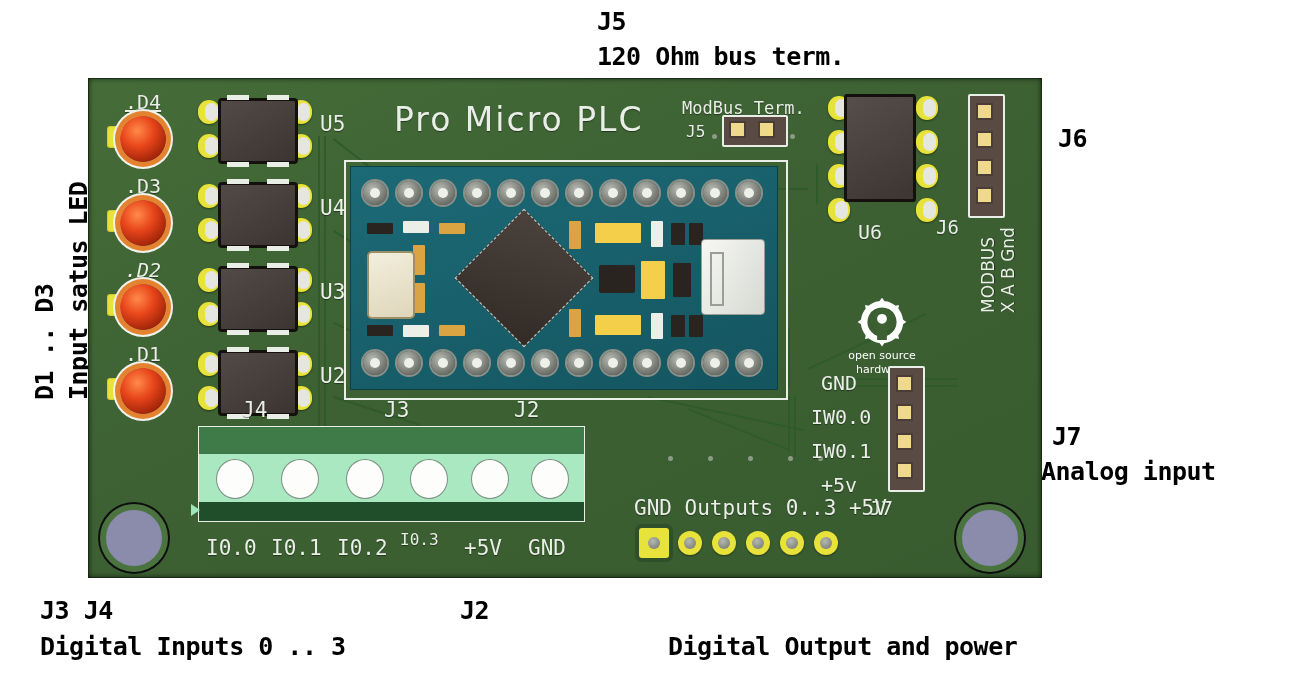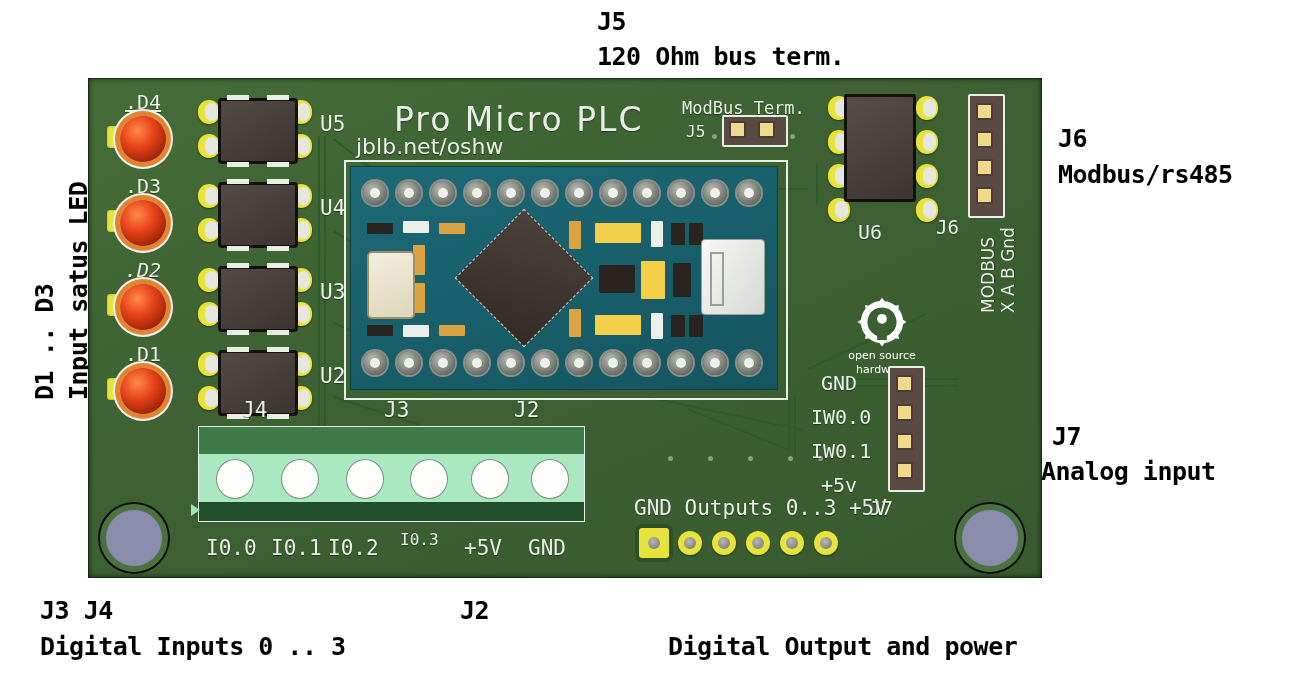--- a/index.html
+++ b/index.html
@@ -113,21 +113,20 @@
 
 <div id="stage">
 
   <div class="anno" style="left:597px;top:5px;">J5</div>
   <div class="anno" style="left:597px;top:40px;">120 Ohm bus term.</div>
 
   <div class="anno vert" style="left:28px;top:400px;">D1 .. D3</div>
   <div class="anno vert" style="left:62px;top:400px;">Input satus LED</div>
 
   <div class="anno" style="left:1058px;top:122px;">J6</div>
-  <div class="anno" style="left:1058px;top:158px;">Modbus/rs485</div>
   <div class="anno" style="left:1052px;top:420px;">J7</div>
   <div class="anno" style="left:1041px;top:455px;">Analog input</div>
 
   <div class="anno" style="left:40px;top:594px;">J3 J4</div>
   <div class="anno" style="left:40px;top:630px;">Digital Inputs 0 .. 3</div>
   <div class="anno" style="left:460px;top:594px;">J2</div>
   <div class="anno" style="left:668px;top:630px;">Digital Output and power</div>
 
   <div id="board">
     <div class="edge"></div>
@@ -150,21 +149,20 @@
     <div class="trace" style="left:700px;top:250px;width:2px;height:60px;"></div>
     <div class="vias" style="left:580px;top:378px;"></div>
     <div class="vias" style="left:620px;top:378px;"></div>
     <div class="vias" style="left:660px;top:378px;"></div>
     <div class="vias" style="left:700px;top:378px;"></div>
     <div class="vias" style="left:730px;top:378px;"></div>
     <div class="vias" style="left:640px;top:140px;"></div>
     <div class="vias" style="left:280px;top:140px;"></div>
 
     <div class="silk brand" style="left:306px;top:22px;">Pro Micro PLC</div>
-    <div class="silk brandsub" style="left:268px;top:56px;">jblb.net/oshw</div>
 
     <div class="silk mono" style="left:594px;top:20px;font-size:17px;">ModBus Term.</div>
     <div class="silk mono" style="left:598px;top:44px;font-size:16px;">J5</div>
     <div class="hdrbody" style="left:634px;top:37px;width:62px;height:28px;">
       <div class="hdrsq" style="left:7px;top:6px;"></div>
       <div class="hdrsq" style="left:36px;top:6px;"></div>
     </div>
     <div class="vias" style="left:624px;top:56px;"></div>
     <div class="vias" style="left:702px;top:56px;"></div>
 
@@ -407,21 +405,21 @@
       <div class="tri"></div>
       <div class="hole" style="left:18px;"></div>
       <div class="hole" style="left:83px;"></div>
       <div class="hole" style="left:148px;"></div>
       <div class="hole" style="left:212px;"></div>
       <div class="hole" style="left:273px;"></div>
       <div class="hole" style="left:333px;"></div>
     </div>
     <div class="silk mono" style="left:118px;top:458px;font-size:21px;">I0.0</div>
     <div class="silk mono" style="left:183px;top:458px;font-size:21px;">I0.1</div>
-    <div class="silk mono" style="left:240px;top:458px;font-size:21px;">I0.2</div>
+    <div class="silk mono" style="left:249px;top:458px;font-size:21px;">I0.2</div>
     <div class="silk mono" style="left:312px;top:452px;font-size:16px;">I0.3</div>
     <div class="silk mono" style="left:376px;top:458px;font-size:21px;">+5V</div>
     <div class="silk mono" style="left:440px;top:458px;font-size:21px;">GND</div>
 
     <div class="silk mono" style="left:546px;top:418px;font-size:21px;">GND Outputs 0..3 +5V</div>
     <div class="jpadsq" style="left:551px;top:450px;">
         <i></i>
       </div>
     <div class="jpad" style="left:590px;top:453px;">
         <i></i>

